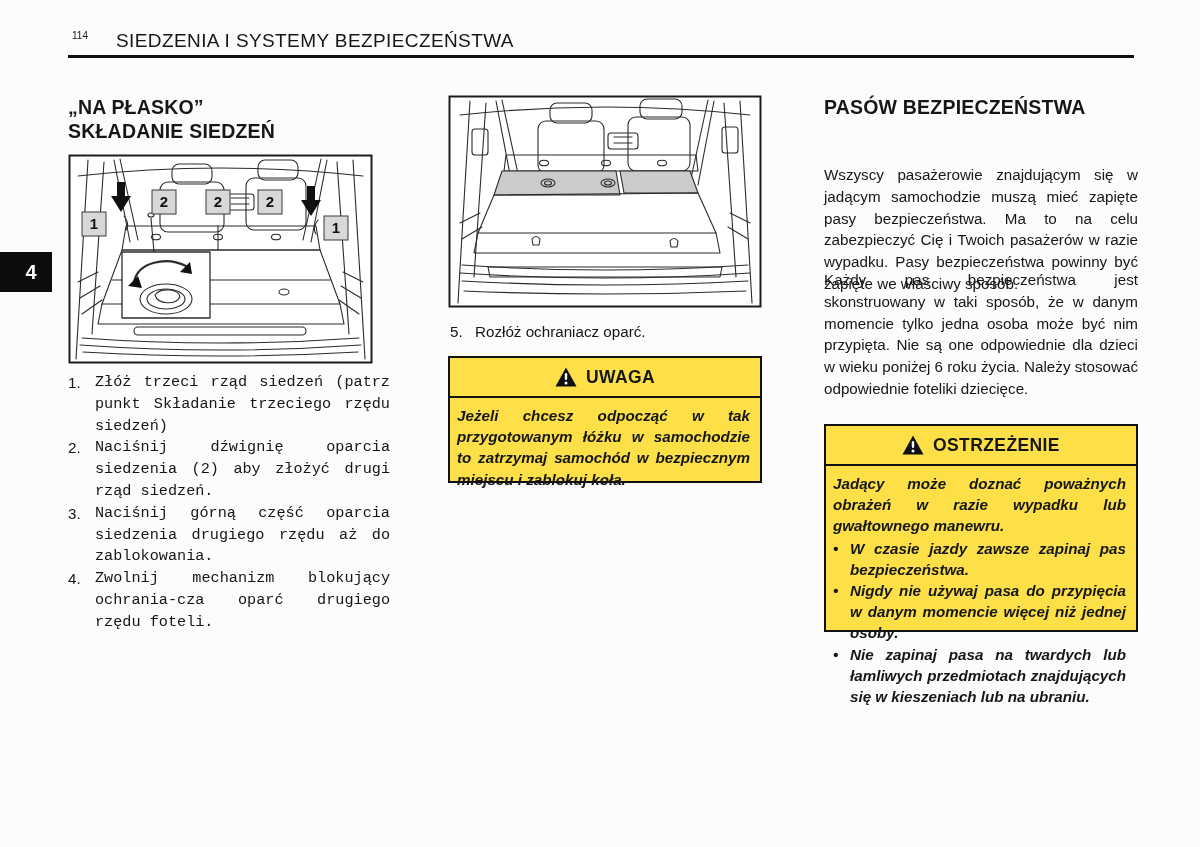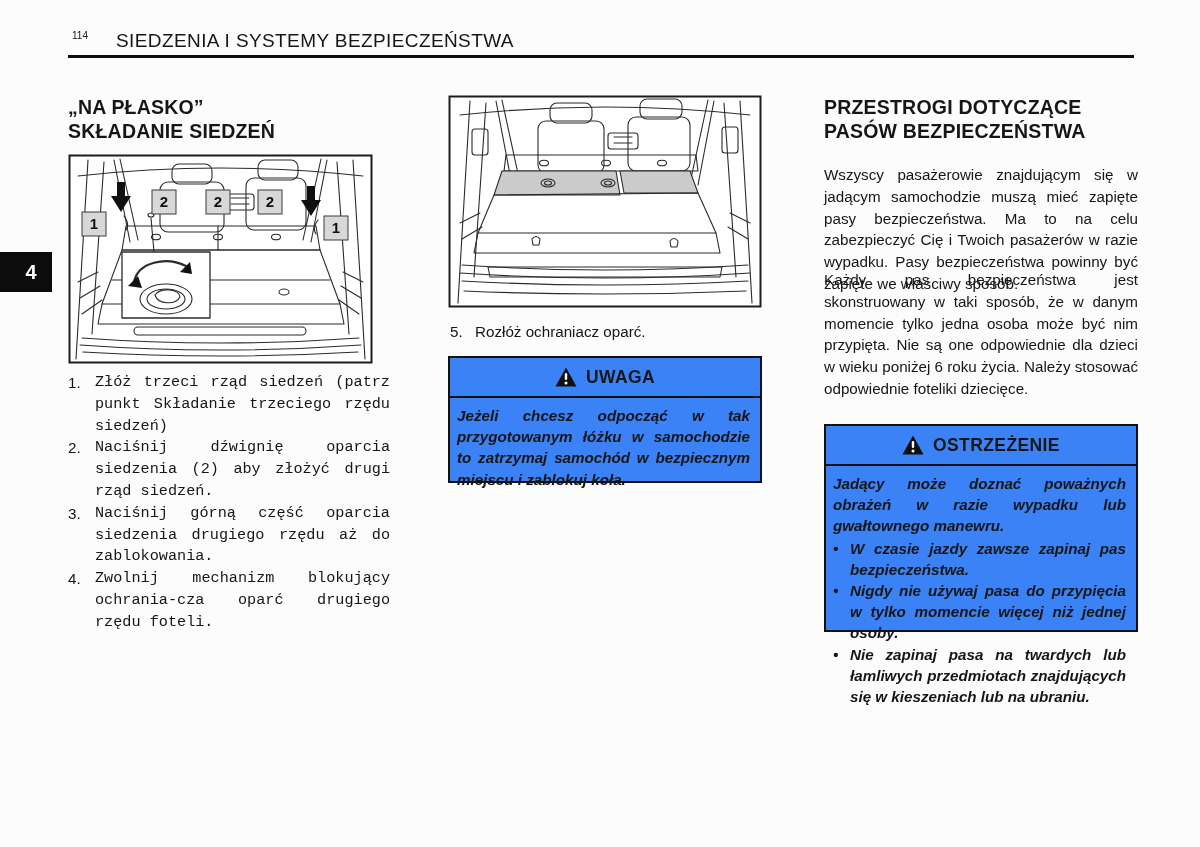--- a/index.html
+++ b/index.html
@@ -25,21 +25,21 @@
   .fig svg{display:block;}
   .steps{position:absolute;left:68px;top:372px;width:322px;}
   .step{display:flex;font-size:15.2px;line-height:21.8px;}
   .step .n{width:27px;flex:0 0 27px;}
   .step .t{flex:1;text-align:justify;font-family:Liberation Mono, monospace;}
   .caption{position:absolute;left:450px;top:321px;width:314px;display:flex;font-size:15.2px;line-height:21px;}
   .caption .n{width:25px;flex:0 0 25px;}
   .para{position:absolute;left:824px;width:314px;font-size:15.2px;line-height:21.8px;text-align:justify;}
   .para1{top:164px;}
   .para2{top:269px;}
-  .alertbox{position:absolute;border:2.5px solid #101010;background:#3b82f6;box-sizing:border-box;}
+  .alertbox{position:absolute;border:2.5px solid #101010;background:#fde047;box-sizing:border-box;}
   .cautionbox{left:448px;top:356px;width:314px;height:127px;}
   .warnbox{left:824px;top:424px;width:314px;height:208px;}
   .alerthead{
     height:38px;border-bottom:2px solid #101010;display:flex;align-items:center;
     justify-content:center;gap:9px;font-size:17.5px;font-weight:bold;letter-spacing:.4px;
   }
   .alertbody{padding:7px 10px 8px 7px;font-size:15.2px;line-height:21.2px;
     font-weight:bold;font-style:italic;text-align:justify;}
   .alertbody p{margin:0;}
   .bullets{margin-top:1px;}
@@ -228,21 +228,20 @@
         <circle cx="11" cy="16" r="1.5" fill="#ffffff"></circle>
       </svg>
       <span>UWAGA</span>
     </div>
     <div class="alertbody">
       <p>Jeżeli chcesz odpocząć w tak przygotowanym łóżku w samochodzie to zatrzymaj samochód w bezpiecznym miejscu i zablokuj koła.</p>
     </div>
   </div>
 
   <div class="colhead righthead">
-    <div>PRZESTROGI DOTYCZĄCE</div>
     <div>PASÓW BEZPIECZEŃSTWA</div>
   </div>
 
   <div class="para para1">Wszyscy pasażerowie znajdującym się w jadącym samochodzie muszą mieć zapięte pasy bezpieczeństwa. Ma to na celu zabezpieczyć Cię i Twoich pasażerów w razie wypadku. Pasy bezpieczeństwa powinny być zapięte we właściwy sposób.</div>
   <div class="para para2">Każdy pas bezpieczeństwa jest skonstruowany w taki sposób, że w danym momencie tylko jedna osoba może być nim przypięta. Nie są one odpowiednie dla dzieci w wieku poniżej 6 roku życia. Należy stosować odpowiednie foteliki dziecięce.</div>
 
   <div class="alertbox warnbox">
     <div class="alerthead">
       <svg class="tri" width="22" height="20" viewBox="0 0 22 20">
         <path d="M11 0.5 L21.5 19.5 H0.5 Z" fill="#101010"></path>
@@ -253,21 +252,21 @@
     </div>
     <div class="alertbody">
       <p>Jadący może doznać poważnych obrażeń w razie wypadku lub gwałtownego manewru.</p>
       <div class="bullets">
         <div class="bullet">
           <span class="m">•</span>
           <span class="t">W czasie jazdy zawsze zapinaj pas bezpieczeństwa.</span>
         </div>
         <div class="bullet">
           <span class="m">•</span>
-          <span class="t">Nigdy nie używaj pasa do przypięcia w tylko momencie więcej niż jednej osoby.</span>
+          <span class="t">Nigdy nie używaj pasa do przypięcia w danym momencie więcej niż jednej osoby.</span>
         </div>
         <div class="bullet">
           <span class="m">•</span>
           <span class="t">Nie zapinaj pasa na twardych lub łamliwych przedmiotach znajdujących się w kieszeniach lub na ubraniu.</span>
         </div>
       </div>
     </div>
   </div>
 
 </div>

